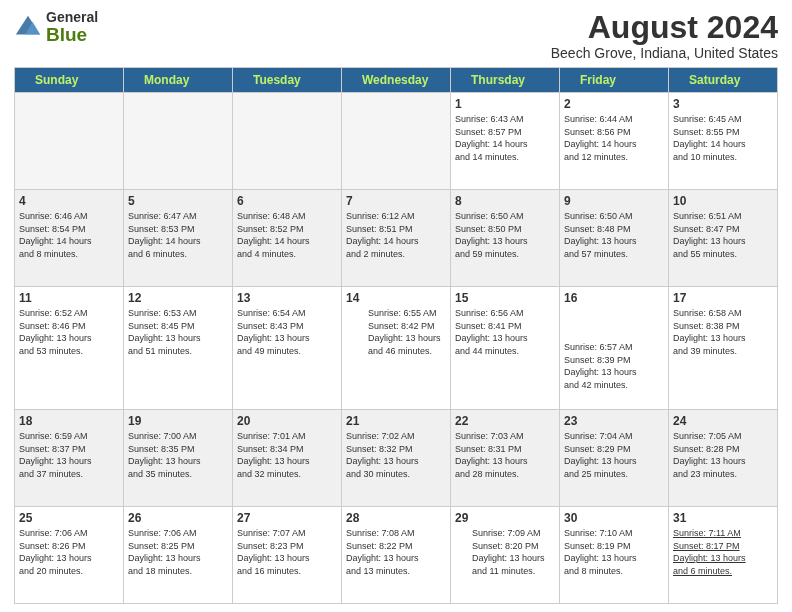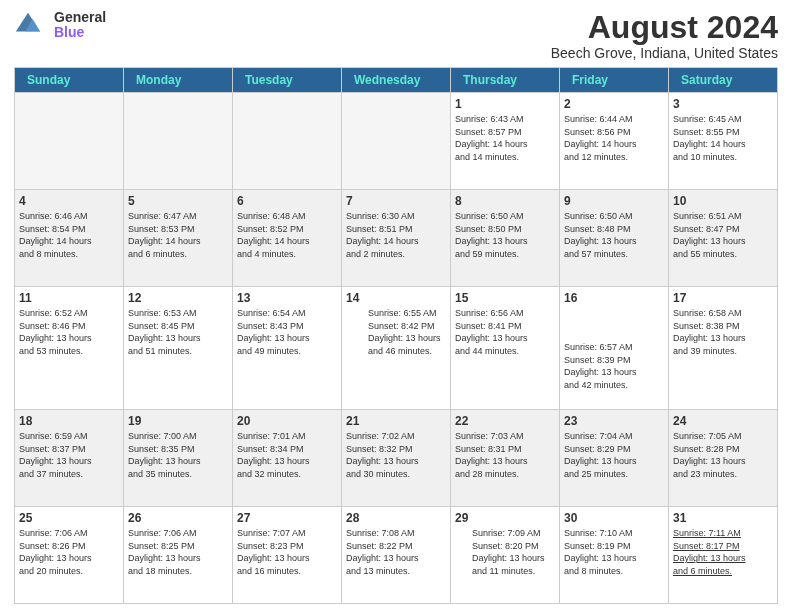--- a/index.html
+++ b/index.html
@@ -19,36 +19,36 @@
     }
     .header {
       display: flex;
       justify-content: space-between;
       align-items: flex-start;
       margin-bottom: 6px;
     }
     .logo {
       display: flex;
       align-items: center;
-      gap: 12px;
+      gap: 4px;
     }
     .logo-text {
       display: flex;
       flex-direction: column;
       line-height: 1.1;
     }
     .logo-general {
       font-size: 14px;
       font-weight: bold;
       color: #333;
     }
     .logo-blue {
-      font-size: 14px;
-      font-weight: bold;
-      color: #8b5cf6;
+      font-size: 19px;
+      font-weight: bold;
+      color: #4d7c0f;
     }
     .logo-icon {
       width: 28px;
       height: 28px;
     }
     .title-block {
       text-align: right;
     }
     .main-title {
       font-size: 32px;
@@ -61,24 +61,24 @@
       color: #333;
     }
     .calendar {
       width: 100%;
       border-collapse: collapse;
       flex: 1;
       table-layout: fixed;
     }
     .calendar th {
       background: #2a6496;
-      color: #5eead4;
+      color: #bef264;
       font-size: 12px;
       font-weight: bold;
-      padding: 5px 12px;
+      padding: 5px 20px;
       border: 1px solid #ccc;
       text-align: left;
     }
     .calendar td {
       border: 1px solid #ccc;
       vertical-align: top;
       padding: 4px 4px;
       font-size: 9.5px;
       color: #333;
       background: #fff;
@@ -180,21 +180,21 @@
           </td>
           <td>
             <span class="day-num">6</span>
             <div class="day-info" style="white-space: pre-line;">Sunrise: 6:48 AM
 Sunset: 8:52 PM
 Daylight: 14 hours
 and 4 minutes.</div>
           </td>
           <td>
             <span class="day-num">7</span>
-            <div class="day-info" style="white-space: pre-line;">Sunrise: 6:30 AM
+            <div class="day-info" style="white-space: pre-line;">Sunrise: 6:12 AM
 Sunset: 8:51 PM
 Daylight: 14 hours
 and 2 minutes.</div>
           </td>
           <td>
             <span class="day-num">8</span>
             <div class="day-info" style="white-space: pre-line;">Sunrise: 6:50 AM
 Sunset: 8:50 PM
 Daylight: 13 hours
 and 59 minutes.</div>

